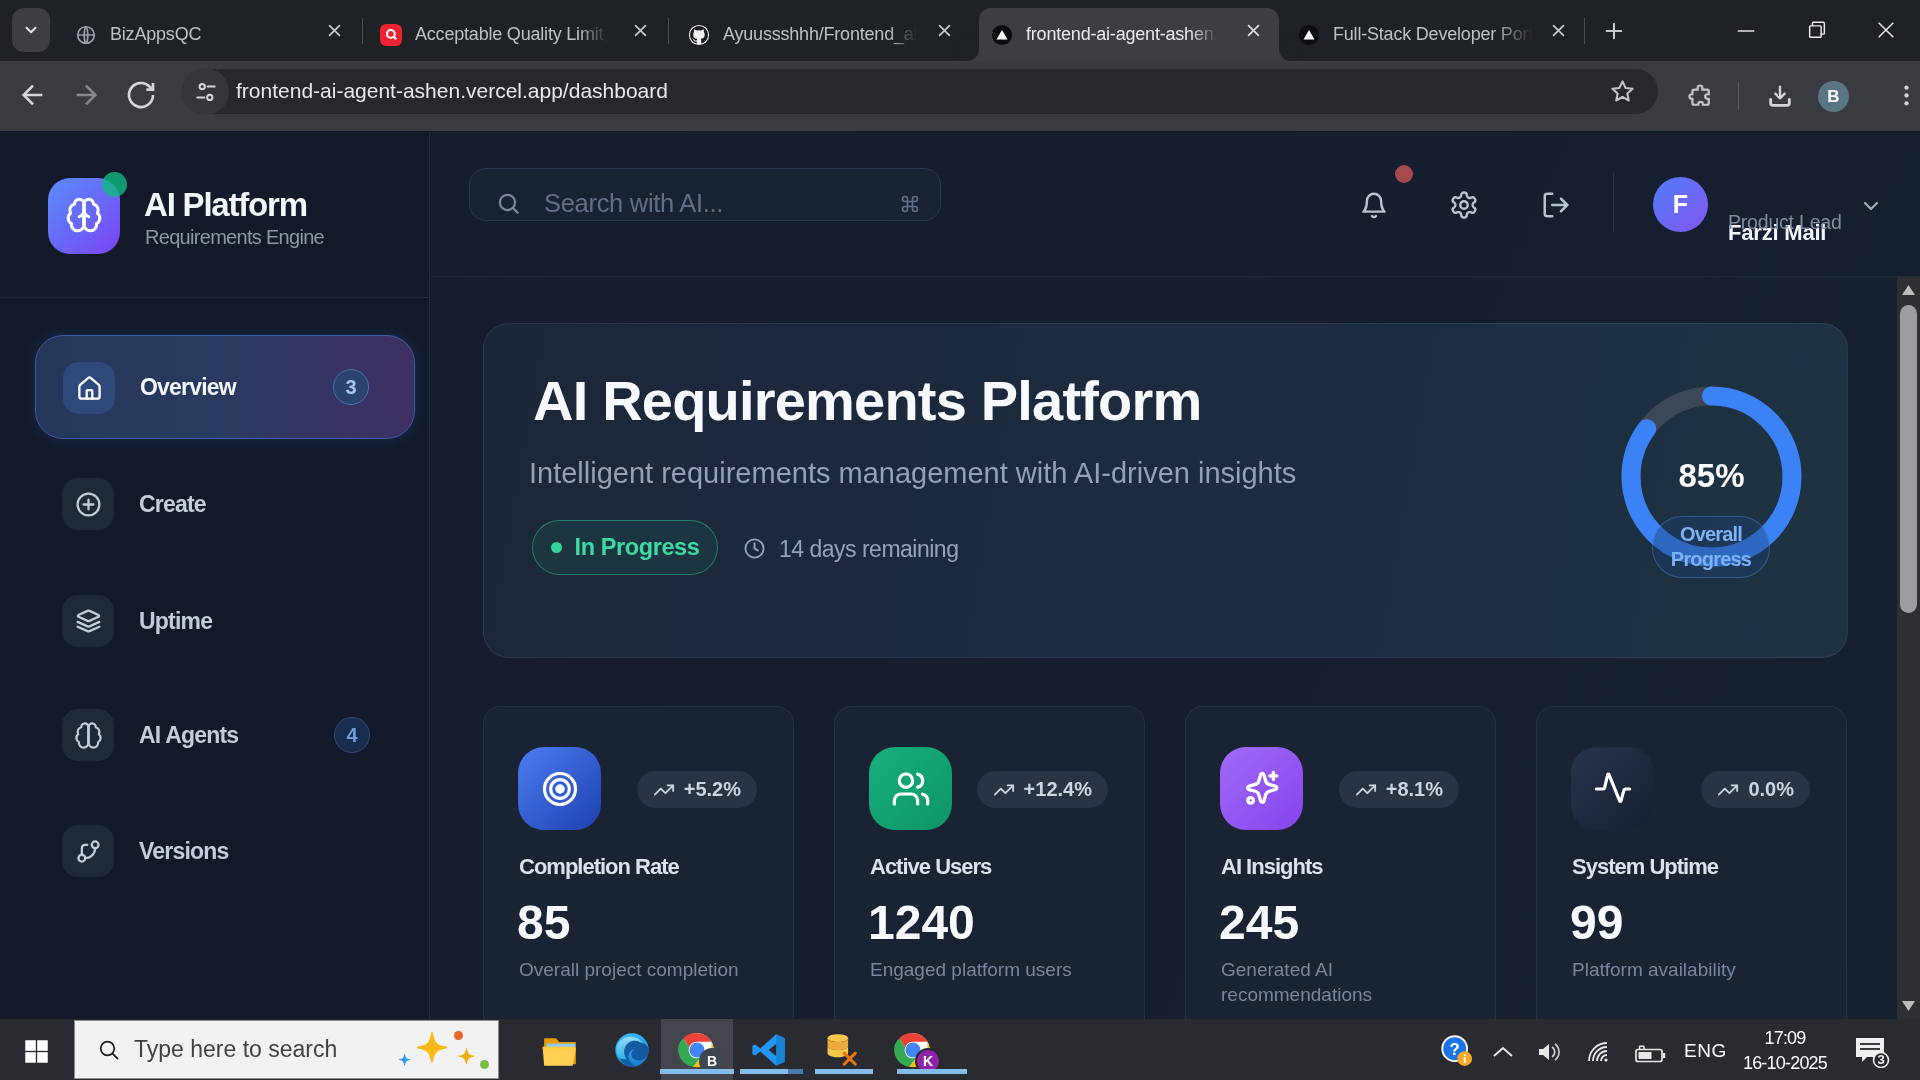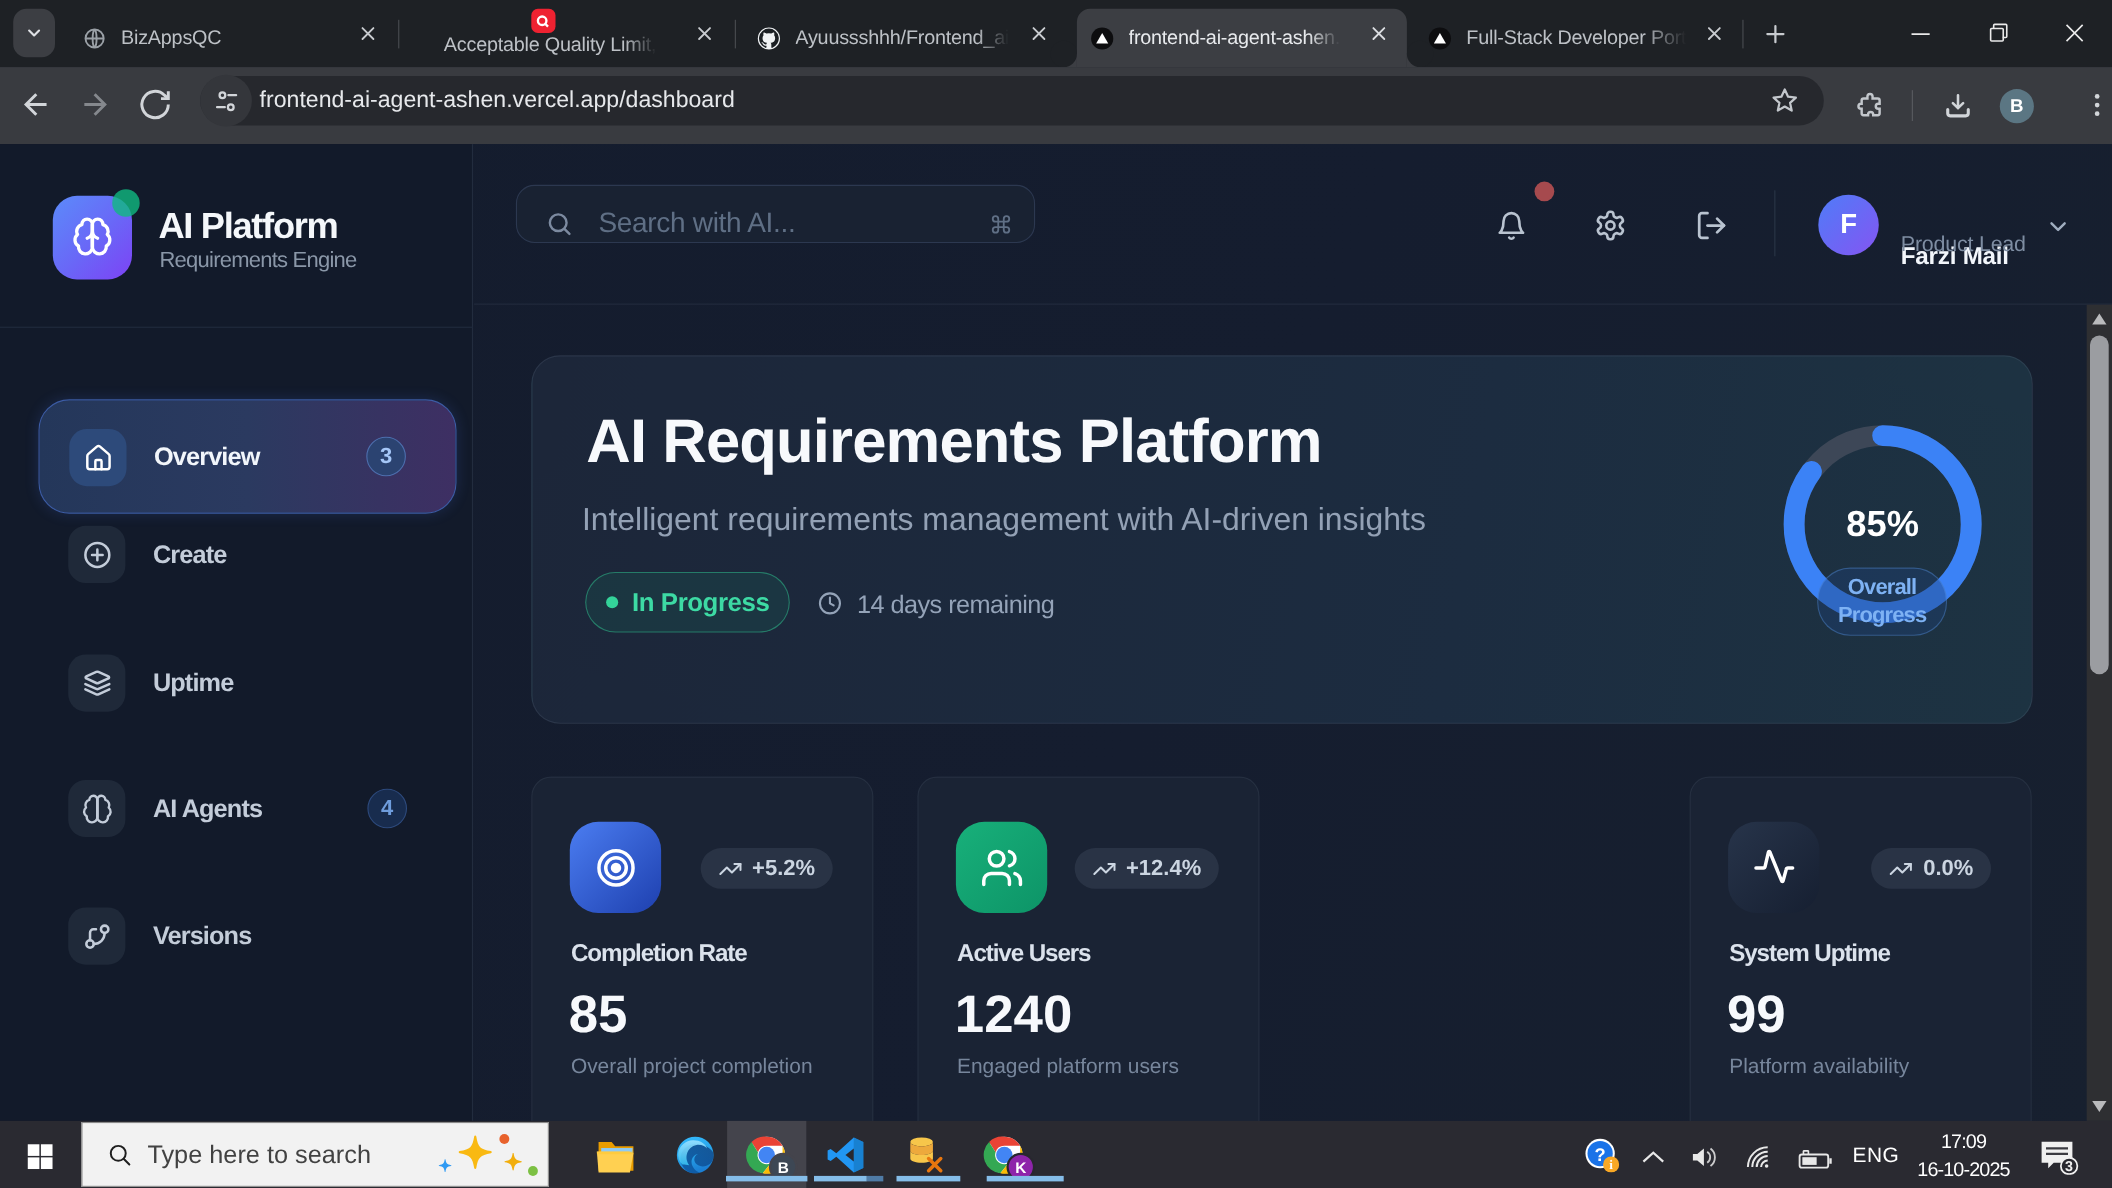--- a/index.html
+++ b/index.html
@@ -23,21 +23,21 @@
   
   #app { position:absolute; left:0; top:131px; width:1920px; height:888px; background:linear-gradient(115deg,#141c2d 0%,#151d2f 55%,#17202f 100%); overflow:hidden; }
   #sidebar { position:absolute; left:0; top:0; width:430px; height:888px; background:#121a2a; border-right:1px solid #222c3e; }
   #sbhead { position:absolute; left:0; top:0; width:430px; height:167px; border-bottom:1px solid #212b3d; }
   #logo { position:absolute; left:48px; top:47px; width:72px; height:76px; border-radius:22px; background:linear-gradient(135deg,#5b8bfa 0%, #6a66f7 55%, #7d42f5 100%); }
   #logodot { position:absolute; left:102px; top:41px; width:25px; height:25px; border-radius:50%; background:rgba(16,185,129,.8); }
   .navitem { position:absolute; left:35px; width:380px; height:104px; border-radius:28px; }
   .navicon { position:absolute; left:27px; top:26px; width:52px; height:52px; border-radius:16px; background:#1f2939; display:flex; align-items:center; justify-content:center; }
   .navlbl { position:absolute; left:104px; top:50%; transform:translateY(-50%); font-size:23px; font-weight:bold; color:#c3ccd9; letter-spacing:-0.8px; }
   .navbadge { position:absolute; right:45px; top:50%; transform:translateY(-50%); width:36px; height:36px; border-radius:50%; display:flex; align-items:center; justify-content:center; font-size:20px; font-weight:bold; }
-  #nav-active { background:linear-gradient(90deg,#24375a 0%, #2b3a60 50%, #3e2f63 100%); border:1px solid #3c5ca5; box-shadow:0 0 13px rgba(70,110,220,.20);margin-top:28px; }
+  #nav-active { background:linear-gradient(90deg,#24375a 0%, #2b3a60 50%, #3e2f63 100%); border:1px solid #3c5ca5; box-shadow:0 0 13px rgba(70,110,220,.20); }
   #nav-active .navicon { background:#2d4a7a; }
   #nav-active .navlbl { color:#f2f6fb; }
 
   #main { position:absolute; left:431px; top:0; width:1489px; height:888px; }
   #apphead { position:absolute; left:0; top:0; width:1489px; height:146px; border-bottom:1px solid rgba(148,163,184,.10); }
   #searchbox { position:absolute; left:38px; top:37px; width:472px; height:53px; background:#192232; border:1px solid #2c3850; border-radius:17px; }
   #content { position:absolute; left:0; top:146px; width:1489px; height:742px; }
   #scrollstrip { position:absolute; left:1466px; top:0; width:23px; height:742px; background:#2e2f32; }
   #scrollthumb { position:absolute; left:3px; top:28px; width:17px; height:308px; background:#9b9da1; border-radius:9px; }
 
@@ -68,21 +68,21 @@
           <circle cx="12" cy="12" r="9"></circle>
           <path d="M3 12h18M12 3c-2.6 2.7-2.6 15.3 0 18M12 3c2.6 2.7 2.6 15.3 0 18"></path>
         </svg>
       <span class="ttl">BizAppsQC</span>
     </div>
     <svg class="tabx" style="left:326px;top:22px;" viewBox="0 0 24 24" fill="none" stroke="#c8cbcf" stroke-width="2.4" stroke-linecap="round">
         <path d="M5 5l14 14M19 5L5 19"></path>
       </svg>
     <div class="tsep" style="left:362px;"></div>
 
-    <div class="tab" style="left:380px;width:240px;flex-direction:column;">
+    <div class="tab" style="left:380px;width:240px;">
       <div class="favicon" style="background:#ee2231;border-radius:6px;display:flex;align-items:center;justify-content:center;">
         <svg width="15" height="15" viewBox="0 0 24 24" fill="none" stroke="#fff" stroke-width="3.4">
             <circle cx="11" cy="11" r="6.2"></circle>
             <path d="m15 15 4.5 4.5"></path>
           </svg>
       </div>
       <span class="ttl" style="-webkit-mask-image:linear-gradient(90deg,#000 85%,transparent);mask-image:linear-gradient(90deg,#000 85%,transparent);">Acceptable Quality Limit,</span>
     </div>
     <svg class="tabx" style="left:632px;top:22px;" viewBox="0 0 24 24" fill="none" stroke="#c8cbcf" stroke-width="2.4" stroke-linecap="round">
         <path d="M5 5l14 14M19 5L5 19"></path>
@@ -332,20 +332,36 @@
                 <path d="M16 3.13a4 4 0 0 1 0 7.75"></path>
               </svg>
           </div>
           <div class="scpill"><svg width="22" height="22" viewBox="0 0 24 24" fill="none" stroke="#cbd5e1" stroke-width="2" stroke-linecap="round" stroke-linejoin="round" style="margin-right:9px;">
                 <path d="m22 7-8.5 8.5-5-5L2 17"></path>
                 <path d="M16 7h6v6"></path>
               </svg>+12.4%</div>
           <div class="sclabel">Active Users</div>
           <div class="scvalue">1240</div>
           <div class="scdesc">Engaged platform users</div>
+        </div>
+        <div class="statcard" style="left:754px;">
+          <div class="scicon" style="background:linear-gradient(135deg,#a06bf6,#8743ee);">
+            <svg width="42" height="42" viewBox="0 0 24 24" fill="none" stroke="#fff" stroke-width="1.9" stroke-linecap="round" stroke-linejoin="round">
+                <path d="M11.2 3.8c.3-1 1.6-1 1.9 0l1 3.6c.3 1 1 1.8 2 2l3.6 1c1 .3 1 1.6 0 1.9l-3.6 1c-1 .3-1.7 1-2 2l-1 3.6c-.3 1-1.6 1-1.9 0l-1-3.6c-.3-1-1-1.7-2-2l-3.6-1c-1-.3-1-1.6 0-1.9l3.6-1c1-.3 1.7-1 2-2Z"></path>
+                <path d="M18.5 2.5v4M16.5 4.5h4"></path>
+                <circle cx="5.5" cy="18.5" r="1.6"></circle>
+              </svg>
+          </div>
+          <div class="scpill"><svg width="22" height="22" viewBox="0 0 24 24" fill="none" stroke="#cbd5e1" stroke-width="2" stroke-linecap="round" stroke-linejoin="round" style="margin-right:9px;">
+                <path d="m22 7-8.5 8.5-5-5L2 17"></path>
+                <path d="M16 7h6v6"></path>
+              </svg>+8.1%</div>
+          <div class="sclabel">AI Insights</div>
+          <div class="scvalue">245</div>
+          <div class="scdesc">Generated AI recommendations</div>
         </div>
         <div class="statcard" style="left:1105px;">
           <div class="scicon" style="background:linear-gradient(135deg,#27344a,#161f31);">
             <svg width="40" height="40" viewBox="0 0 24 24" fill="none" stroke="#fff" stroke-width="1.9" stroke-linecap="round" stroke-linejoin="round">
                 <path d="M22 12h-2.5a1 1 0 0 0-1 .8l-1.7 6.3c-.1.4-.7.4-.8 0L9.6 3.4c-.1-.4-.7-.4-.8 0L7 11.2a1 1 0 0 1-1 .8H2"></path>
               </svg>
           </div>
           <div class="scpill"><svg width="22" height="22" viewBox="0 0 24 24" fill="none" stroke="#cbd5e1" stroke-width="2" stroke-linecap="round" stroke-linejoin="round" style="margin-right:9px;">
                 <path d="m22 7-8.5 8.5-5-5L2 17"></path>
                 <path d="M16 7h6v6"></path>

